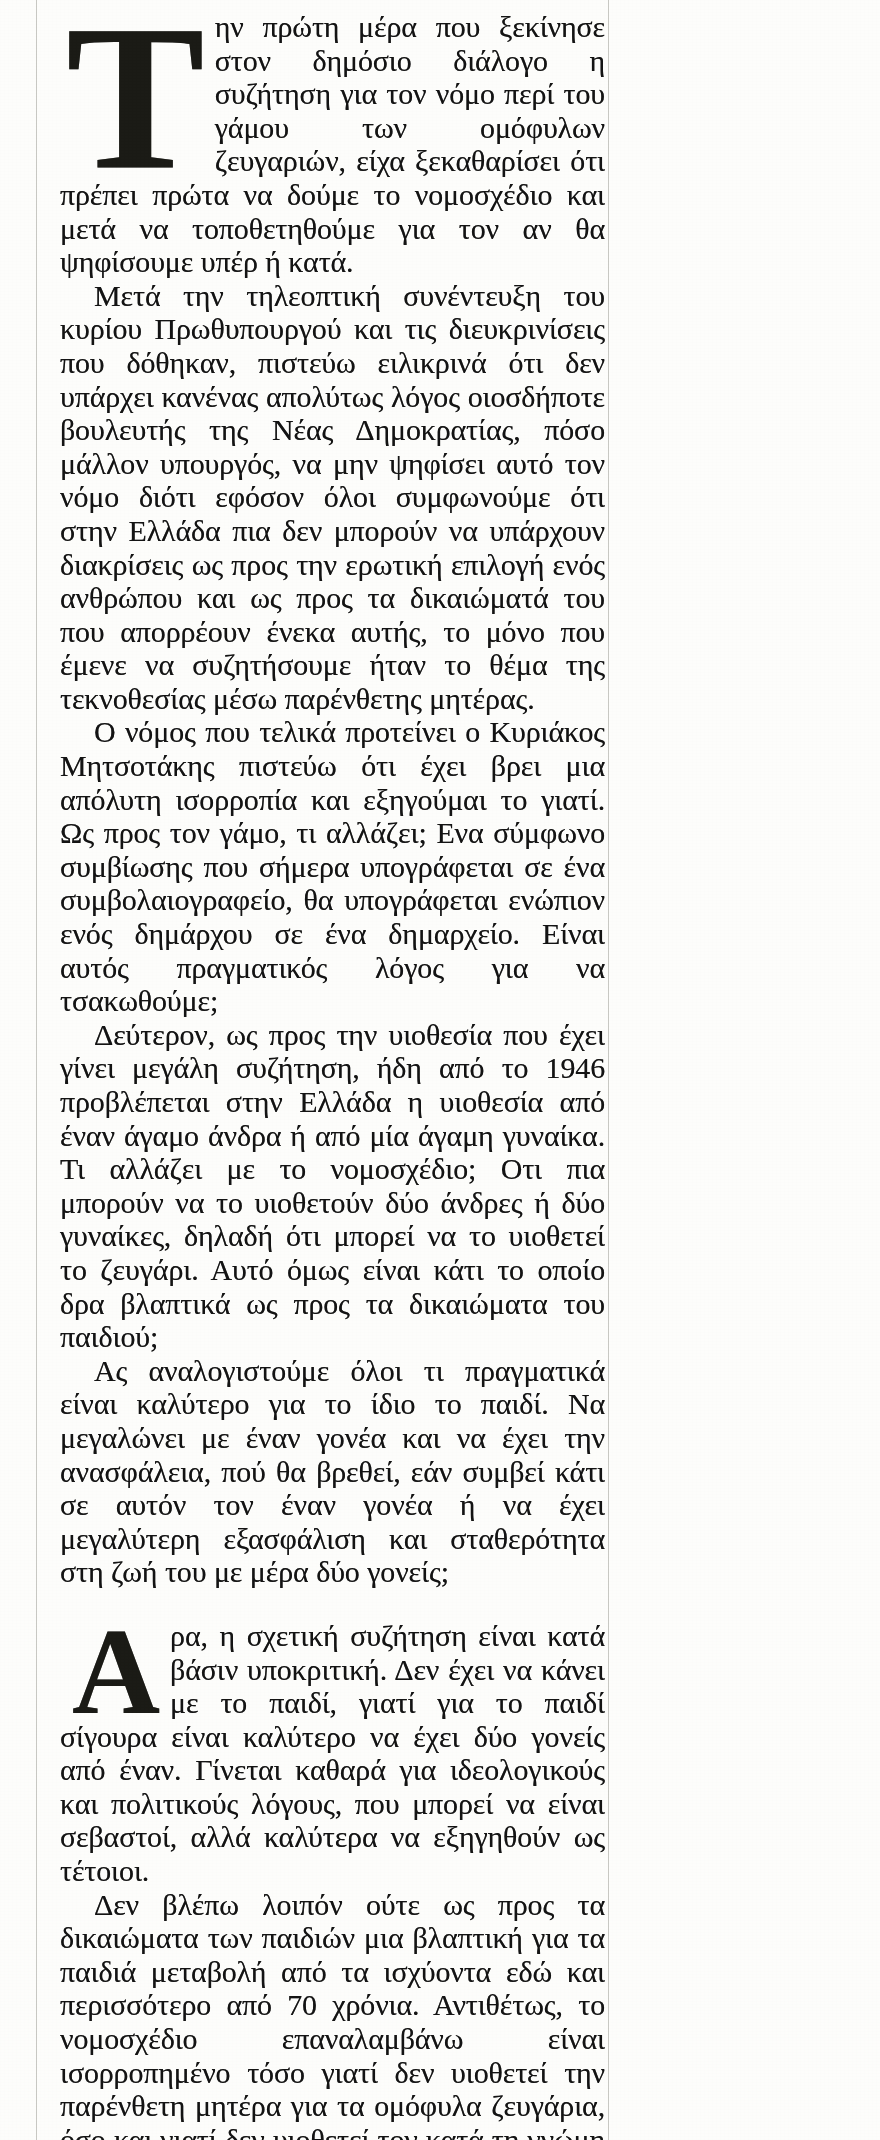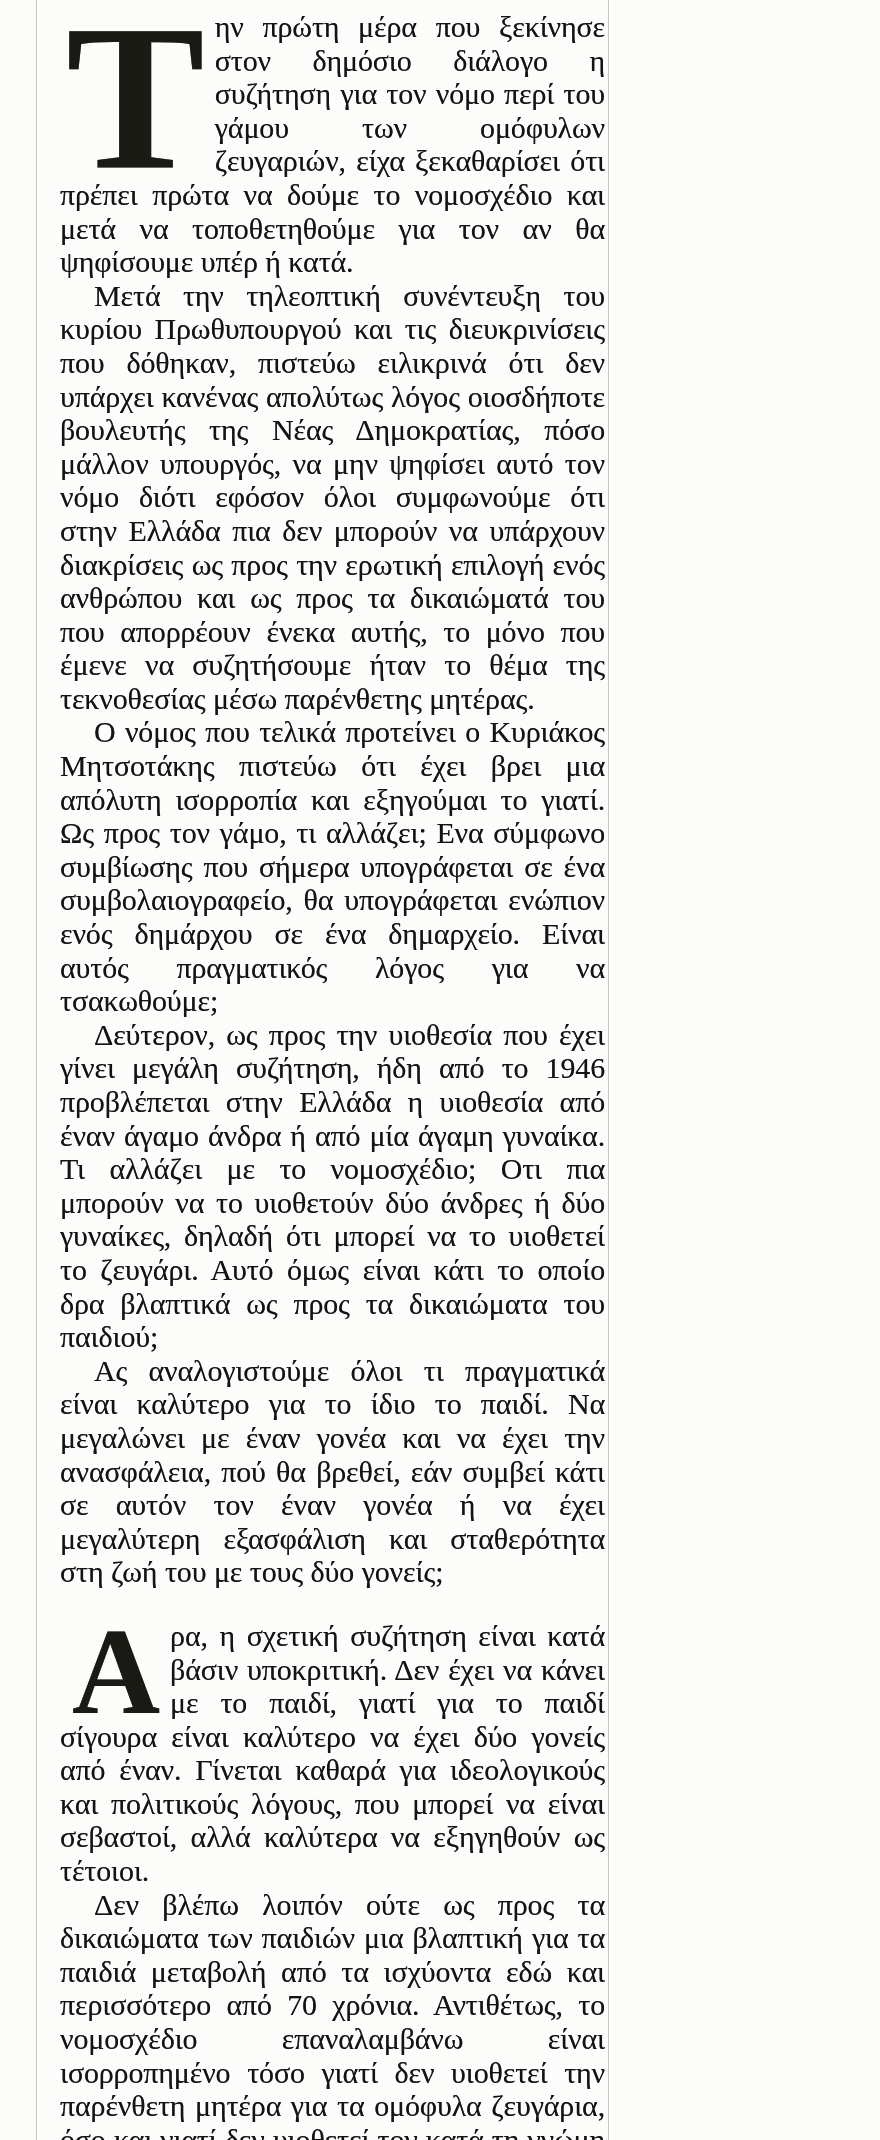--- a/index.html
+++ b/index.html
@@ -111,21 +111,21 @@
       <span class="dropcap" id="dropcap-tau">Τ</span>
       <p class="para">ην πρώτη μέρα που ξεκίνησε στον δημόσιο διάλογο η συζήτηση για τον νόμο περί του γάμου των ομόφυλων ζευγαριών, είχα ξεκαθαρίσει ότι πρέπει πρώτα να δούμε το νομοσχέδιο και μετά να τοποθετηθούμε για τον αν θα ψηφίσουμε υπέρ ή κατά.</p>
     </div>
 
     <p class="para indent">Μετά την τηλεοπτική συνέντευξη του κυρίου Πρωθυπουργού και τις διευκρινίσεις που δόθηκαν, πιστεύω ειλικρινά ότι δεν υπάρχει κανένας απολύτως λόγος οιοσδήποτε βουλευτής της Νέας Δημοκρατίας, πόσο μάλλον υπουργός, να μην ψηφίσει αυτό τον νόμο διότι εφόσον όλοι συμφωνούμε ότι στην Ελλάδα πια δεν μπορούν να υπάρχουν διακρίσεις ως προς την ερωτική επιλογή ενός ανθρώπου και ως προς τα δικαιώματά του που απορρέουν ένεκα αυτής, το μόνο που έμενε να συζητήσουμε ήταν το θέμα της τεκνοθεσίας μέσω παρένθετης μητέρας.</p>
 
     <p class="para indent">Ο νόμος που τελικά προτείνει ο Κυριάκος Μητσοτάκης πιστεύω ότι έχει βρει μια απόλυτη ισορροπία και εξηγούμαι το γιατί. Ως προς τον γάμο, τι αλλάζει; Ενα σύμφωνο συμβίωσης που σήμερα υπογράφεται σε ένα συμβολαιογραφείο, θα υπογράφεται ενώπιον ενός δημάρχου σε ένα δημαρχείο. Είναι αυτός πραγματικός λόγος για να τσακωθούμε;</p>
 
     <p class="para indent">Δεύτερον, ως προς την υιοθεσία που έχει γίνει μεγάλη συζήτηση, ήδη από το 1946 προβλέπεται στην Ελλάδα η υιοθεσία από έναν άγαμο άνδρα ή από μία άγαμη γυναίκα. Τι αλλάζει με το νομοσχέδιο; Οτι πια μπορούν να το υιοθετούν δύο άνδρες ή δύο γυναίκες, δηλαδή ότι μπορεί να το υιοθετεί το ζευγάρι. Αυτό όμως είναι κάτι το οποίο δρα βλαπτικά ως προς τα δικαιώματα του παιδιού;</p>
 
-    <p class="para indent">Ας αναλογιστούμε όλοι τι πραγματικά είναι καλύτερο για το ίδιο το παιδί. Να μεγαλώνει με έναν γονέα και να έχει την ανασφάλεια, πού θα βρεθεί, εάν συμβεί κάτι σε αυτόν τον έναν γονέα ή να έχει μεγαλύτερη εξασφάλιση και σταθερότητα στη ζωή του με τους δύο γονείς;</p>
+    <p class="para indent">Ας αναλογιστούμε όλοι τι πραγματικά είναι καλύτερο για το ίδιο το παιδί. Να μεγαλώνει με έναν γονέα και να έχει την ανασφάλεια, πού θα βρεθεί, εάν συμβεί κάτι σε αυτόν τον έναν γονέα ή να έχει μεγαλύτερη εξασφάλιση και σταθερότητα στη ζωή του με μέρα δύο γονείς;</p>
 
     <div id="section-gap"></div>
 
     <div class="dropcap-block">
       <span class="dropcap" id="dropcap-alpha">Α</span>
       <p class="para">ρα, η σχετική συζήτηση είναι κατά βάσιν υποκριτική. Δεν έχει να κάνει με το παιδί, γιατί για το παιδί σίγουρα είναι καλύτερο να έχει δύο γονείς από έναν. Γίνεται καθαρά για ιδεολογικούς και πολιτικούς λόγους, που μπορεί να είναι σεβαστοί, αλλά καλύτερα να εξηγηθούν ως τέτοιοι.</p>
     </div>
 
     <p class="para indent">Δεν βλέπω λοιπόν ούτε ως προς τα δικαιώματα των παιδιών μια βλαπτική για τα παιδιά μεταβολή από τα ισχύοντα εδώ και περισσότερο από 70 χρόνια. Αντιθέτως, το νομοσχέδιο επαναλαμβάνω είναι ισορροπημένο τόσο γιατί δεν υιοθετεί την παρένθετη μητέρα για τα ομόφυλα ζευγάρια, όσο και γιατί δεν υιοθετεί τον κατά τη γνώμη μου εξαιρετικά ατυχή τίτλο «Γονέας 1» και «Γονέας 2», διατηρώντας τις παραδοσιακές ονομασίες που δημιουργούν την εικόνα της οικογένειας εδώ και αιώνες.</p>
 

